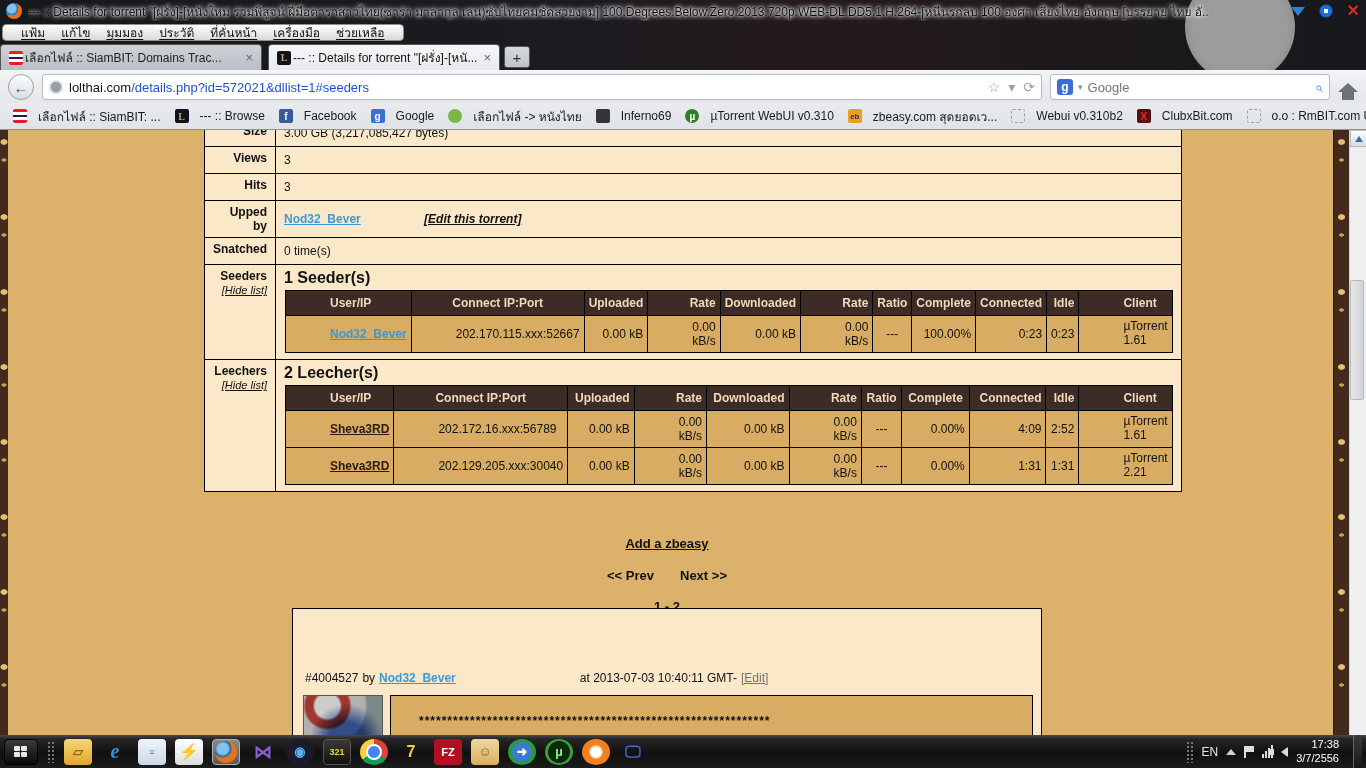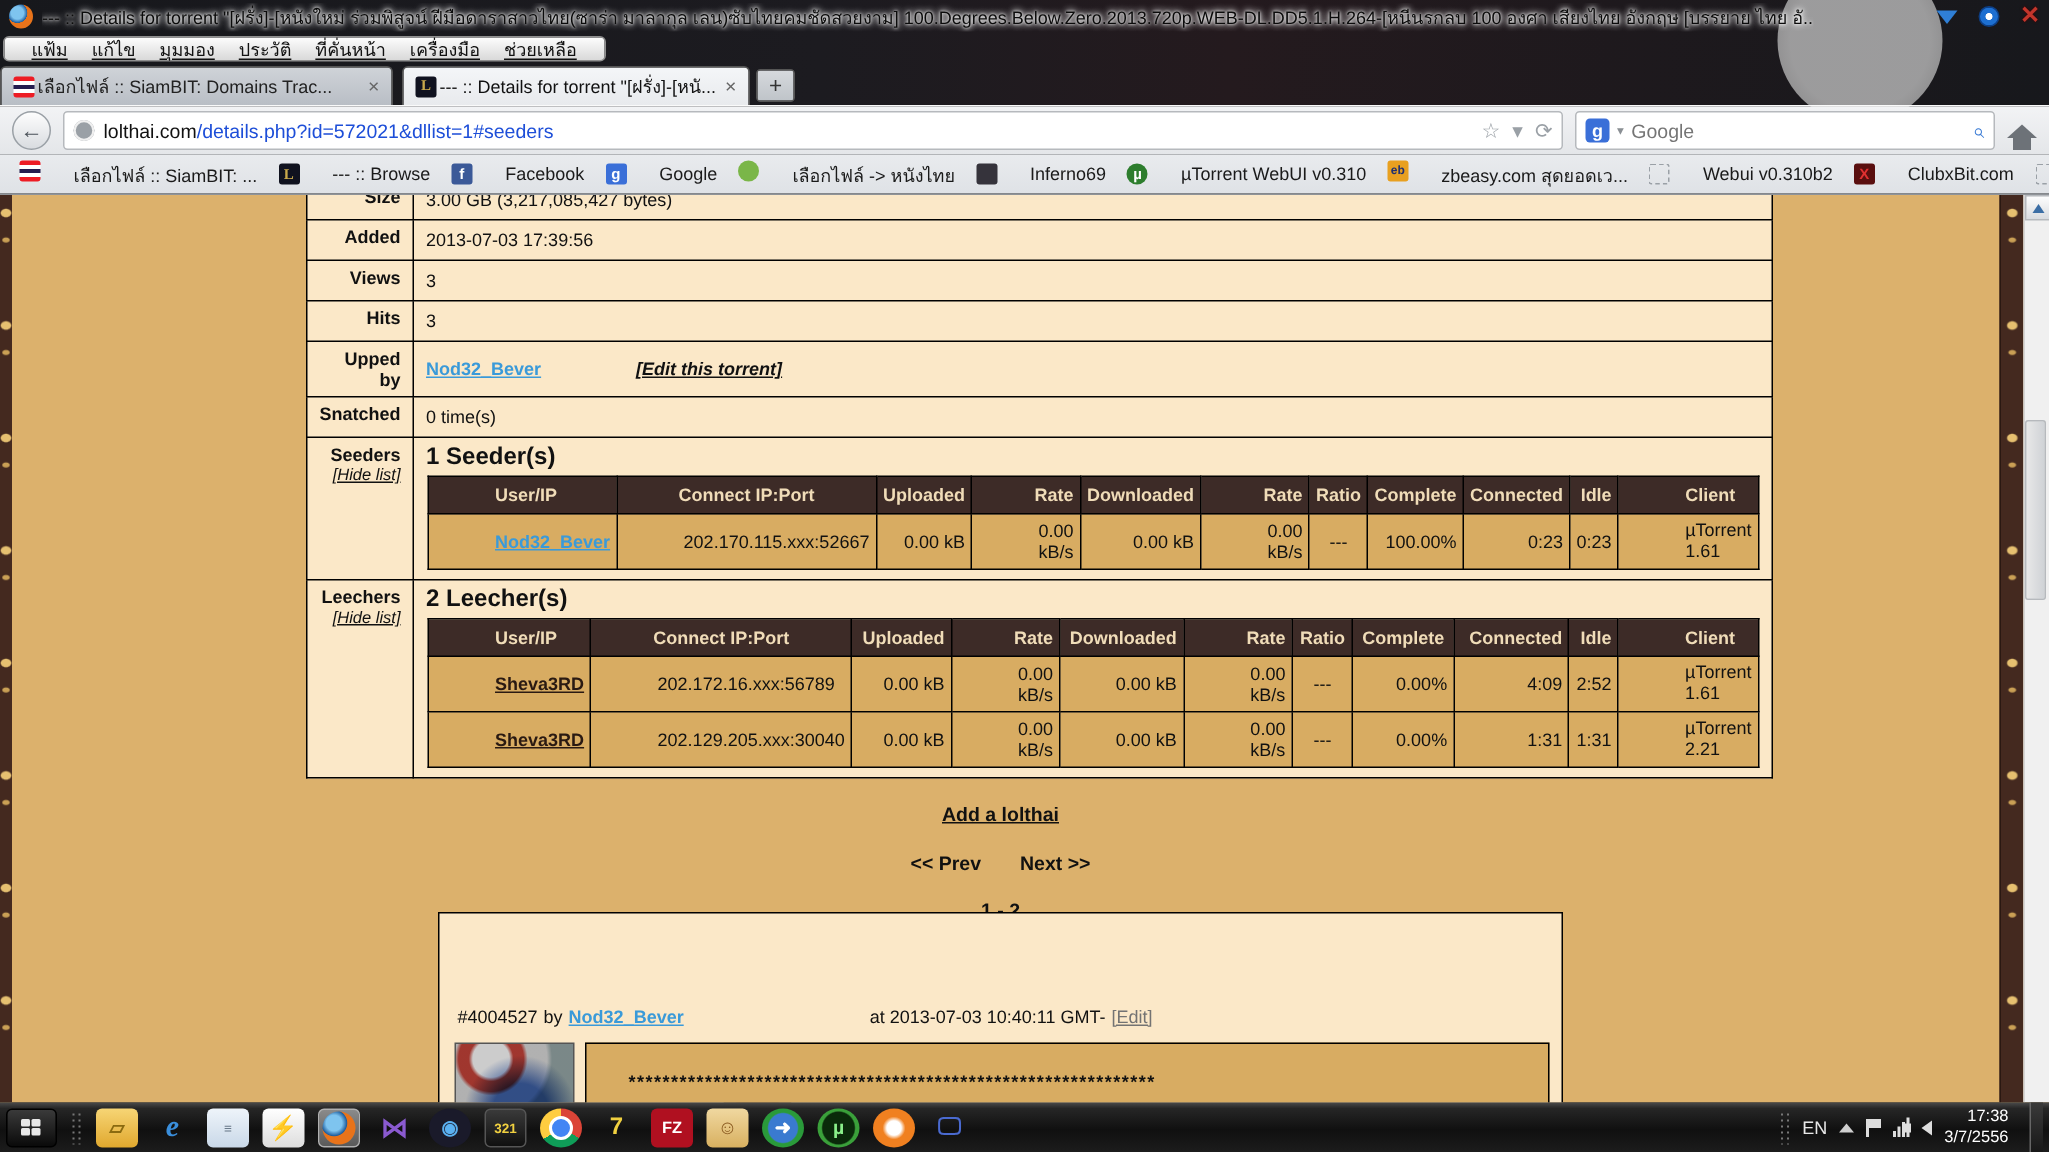--- a/index.html
+++ b/index.html
@@ -66,21 +66,21 @@
   #search-input { border:none; outline:none; flex:1; font-size:13px; color:#777;
     font-family:"Liberation Sans",sans-serif; background:transparent; }
   .mag { color:#3a7bd5; font-size:14px; transform:scaleX(-1); }
   .home-icon { width:0; height:0; position:relative; border-left:10px solid transparent;
     border-right:10px solid transparent; border-bottom:9px solid #6d7278; }
   .home-icon:after { content:""; position:absolute; left:-6px; top:9px; width:12px; height:8px; background:#6d7278; }
 
   
   #bookmarksbar { left:0; top:103px; width:1366px; height:27px; background:linear-gradient(#e9ebee,#dfe2e6);
     border-bottom:1px solid #8f9398; display:flex; align-items:center; padding:0 8px; gap:4px; overflow:hidden; }
-  .bm { display:flex; align-items:flex-start; gap:22px; font-size:12px; color:#1a1a1a;
+  .bm { display:flex; align-items:center; gap:11px; font-size:12px; color:#1a1a1a;
     padding:2px 5px; white-space:nowrap; }
   .bmicon { width:14px; height:14px; border-radius:2px; flex:none; display:flex;
     align-items:center; justify-content:center; font-size:10px; font-weight:bold; color:#fff; }
   .i-thai { background:linear-gradient(180deg,#ed1c24 0 20%,#fff 20% 40%,#241d4f 40% 60%,#fff 60% 80%,#ed1c24 80% 100%); }
   .i-lol { background:#10121f; color:#c8a84b; font-family:"Liberation Serif",serif; }
   .i-fb { background:#3b5998; }
   .i-g { background:#3a6fd8; }
   .i-bird { background:#7ab648; border-radius:50%; }
   .i-dark { background:#35333b; }
   .i-ut { background:#2d7d2d; border-radius:50%; }
@@ -319,24 +319,20 @@
           <b></b>
         </div>
     </div>
     <div class="abs" id="scroll-thumb" style="left:1350px;"></div>
 
     <table class="abs" id="details-table">
       <tbody>
           <tr class="row-h">
         <td class="lbl">Size</td>
         <td class="val">3.00 GB (3,217,085,427 bytes)</td>
-      </tr>
-      <tr class="row-h">
-        <td class="lbl">Added</td>
-        <td class="val">2013-07-03 17:39:56</td>
       </tr>
       <tr class="row-h">
         <td class="lbl">Views</td>
         <td class="val">3</td>
       </tr>
       <tr class="row-h">
         <td class="lbl">Hits</td>
         <td class="val">3</td>
       </tr>
       <tr class="row-h">
@@ -440,21 +436,21 @@
               <td class="tl client-cell">µTorrent 2.21</td>
             </tr>
           </tbody>
               </table>
         </td>
       </tr>
     </tbody>
       </table>
 
     <div class="abs" id="pager-wrap">
-      <a id="add-comment">Add a lolthai</a>
+      <a id="add-comment">Add a zbeasy</a>
       <div id="prevnext">
         <span>&lt;&lt; Prev</span>
         <span>Next &gt;&gt;</span>
       </div>
       <div id="pg-range">1 - 2</div>
     </div>
 
     <div class="abs" id="comment-box">
       <div id="byline">
         <span>#4004527</span>

